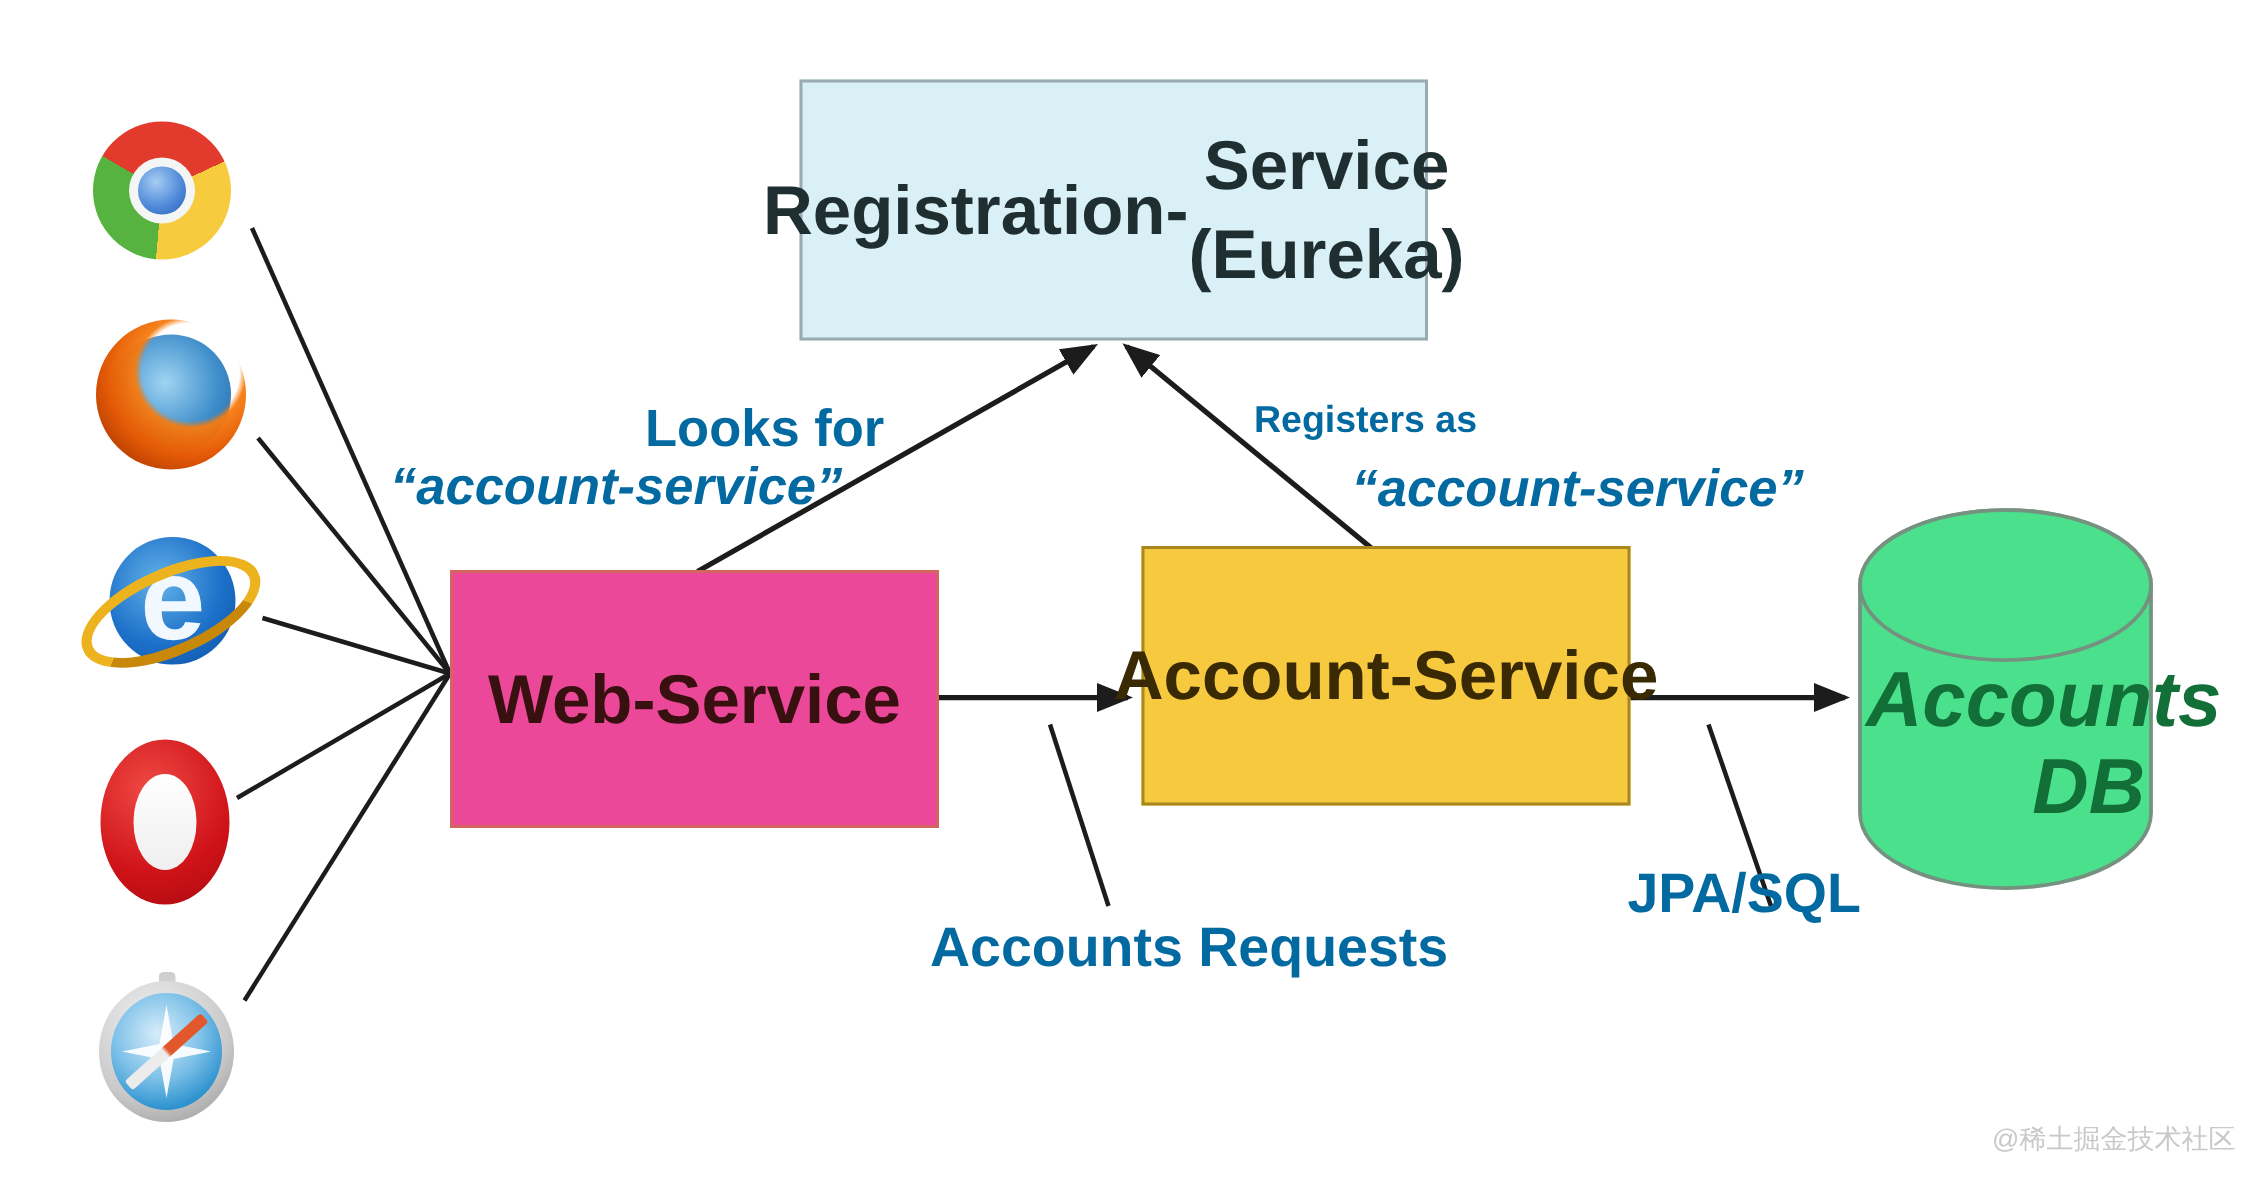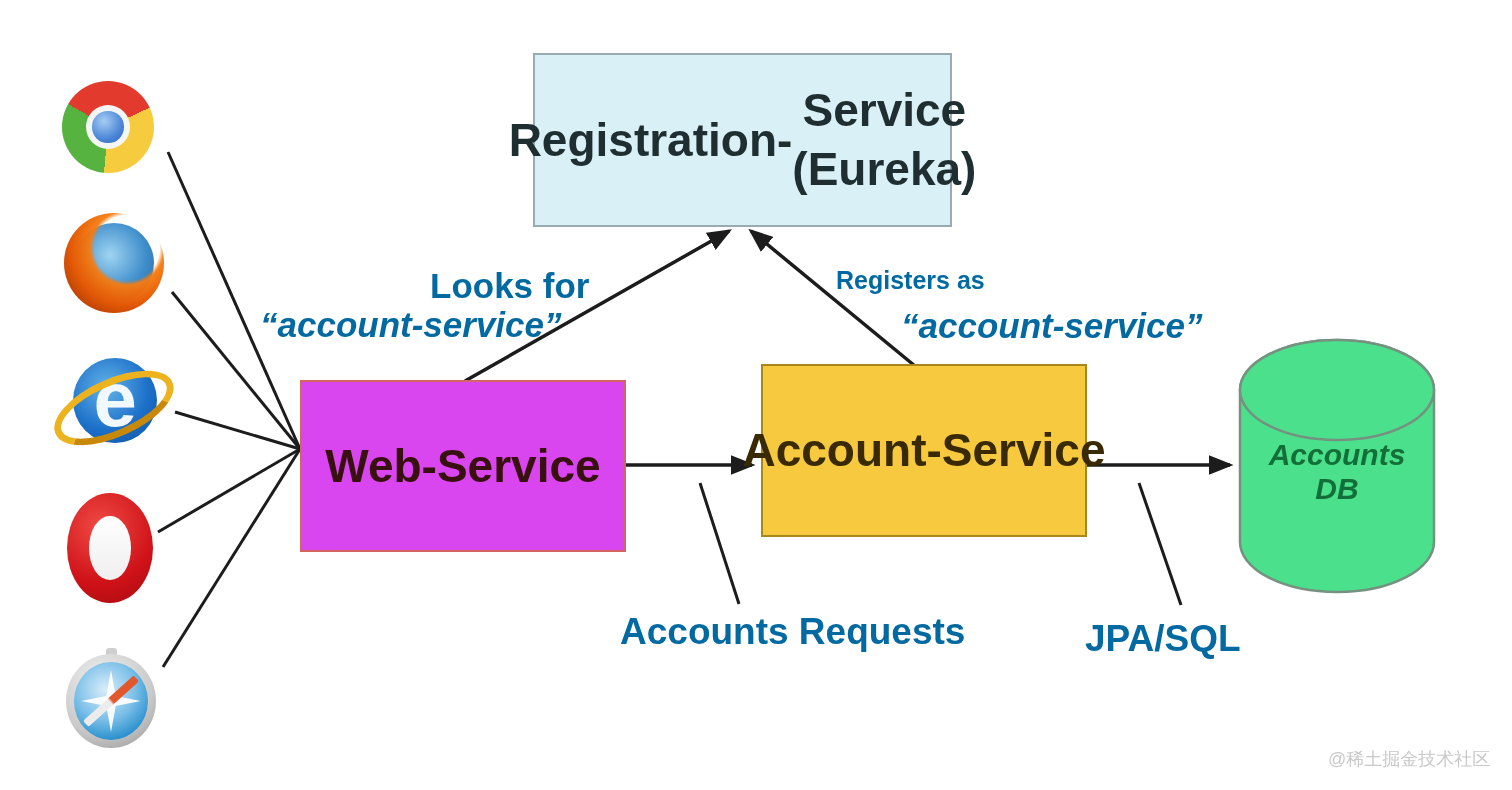--- a/index.html
+++ b/index.html
@@ -9,31 +9,31 @@
 
   
   .node{position:absolute;display:flex;flex-direction:row;justify-content:center;align-items:center;
         border:2px solid;font-weight:bold;text-align:center;}
   .node .ln{display:block;line-height:1.28;}
   .node-registration{left:533px;top:53px;width:415px;height:170px;font-size:46px;}
   .node-web{left:300px;top:380px;width:322px;height:168px;font-size:46px;}
   .node-account{left:761px;top:364px;width:322px;height:169px;font-size:46px;}
 
   
-  .db-label{position:absolute;left:1244px;top:438px;width:186px;text-align:center;
-            font-size:30px;font-weight:bold;font-style:italic;line-height:1.12;}
+  .db-label{position:absolute;left:1244px;top:438px;width:186px;text-align:right;
+            font-size:52px;font-weight:bold;font-style:italic;line-height:1.12;}
 
   
   .elabel{position:absolute;font-weight:bold;color:#0369a1;white-space:nowrap;}
   .lbl-looks{left:430px;top:266px;font-size:35px;}
   .lbl-looks-sub{left:260px;top:305px;font-size:35px;font-style:italic;}
   .lbl-registers{left:836px;top:266px;font-size:25px;}
   .lbl-registers-sub{left:901px;top:306px;font-size:35px;font-style:italic;}
   .lbl-restful{left:620px;top:611px;font-size:37px;}
-  .lbl-jpa{left:1085px;top:618px;font-size:37px;}
+  .lbl-jpa{left:1085px;top:575px;font-size:37px;}
 
   .watermark{position:absolute;left:1328px;top:747px;font-size:18px;color:#c9c9c9;white-space:nowrap;}
 
   
   .icon{position:absolute;}
   .icon, .icon *{box-sizing:border-box;}
 
   .icon-chrome{left:62px;top:81px;width:92px;height:92px;}
   .chrome-disc{position:absolute;inset:0;border-radius:50%;
     background:conic-gradient(from 0deg,#e23b2e 0 65deg,#f7cb3e 65deg 185deg,#57b33f 185deg 300deg,#e23b2e 300deg 360deg);}
@@ -132,21 +132,21 @@
     <div class="saf-face"></div>
     <div class="saf-star"></div>
     <div class="saf-needle"></div>
   </div>
 
   <div class="node node-registration" style="background-color: rgb(217, 241, 246); border-color: rgb(153, 170, 176); color: rgb(31, 46, 48);">
     <span class="ln">Registration-</span>
     <span class="ln">Service (Eureka)</span>
   </div>
 
-  <div class="node node-web" style="background-color: #d946ef; border-color: rgb(212, 100, 95); color: rgb(56, 16, 15);">
+  <div class="node node-web" style="background-color: #ec4899; border-color: rgb(212, 100, 95); color: rgb(56, 16, 15);">
     <span class="ln">Web-</span>
     <span class="ln">Service</span>
   </div>
 
   <div class="node node-account" style="background-color: rgb(246, 201, 63); border-color: rgb(168, 135, 28); color: rgb(58, 42, 4);">
     <span class="ln">Account-</span>
     <span class="ln">Service</span>
   </div>
 
   <div class="db-label" style="color: rgb(19, 111, 56);">

